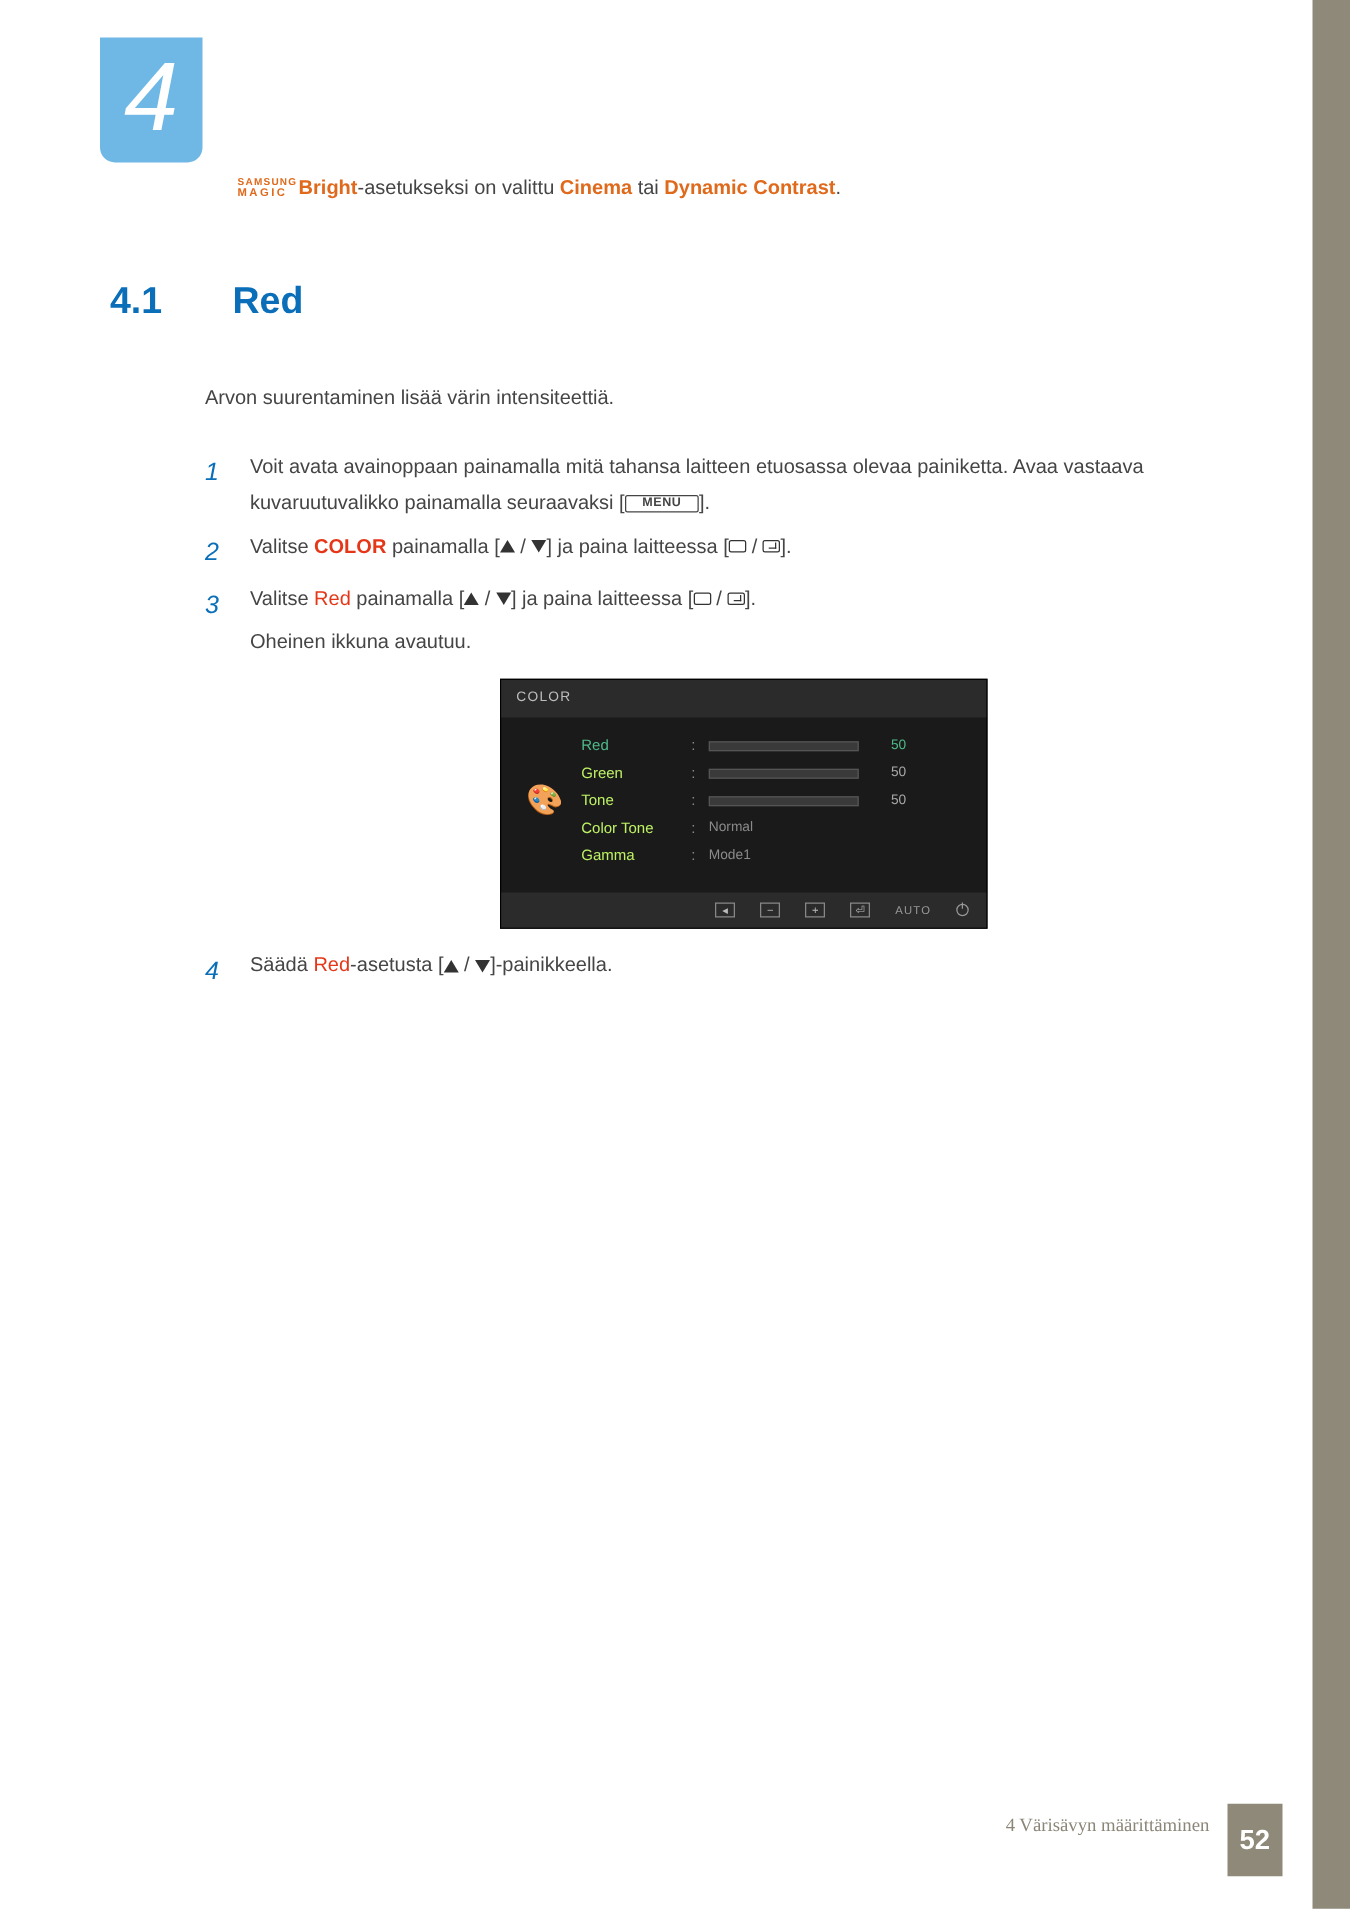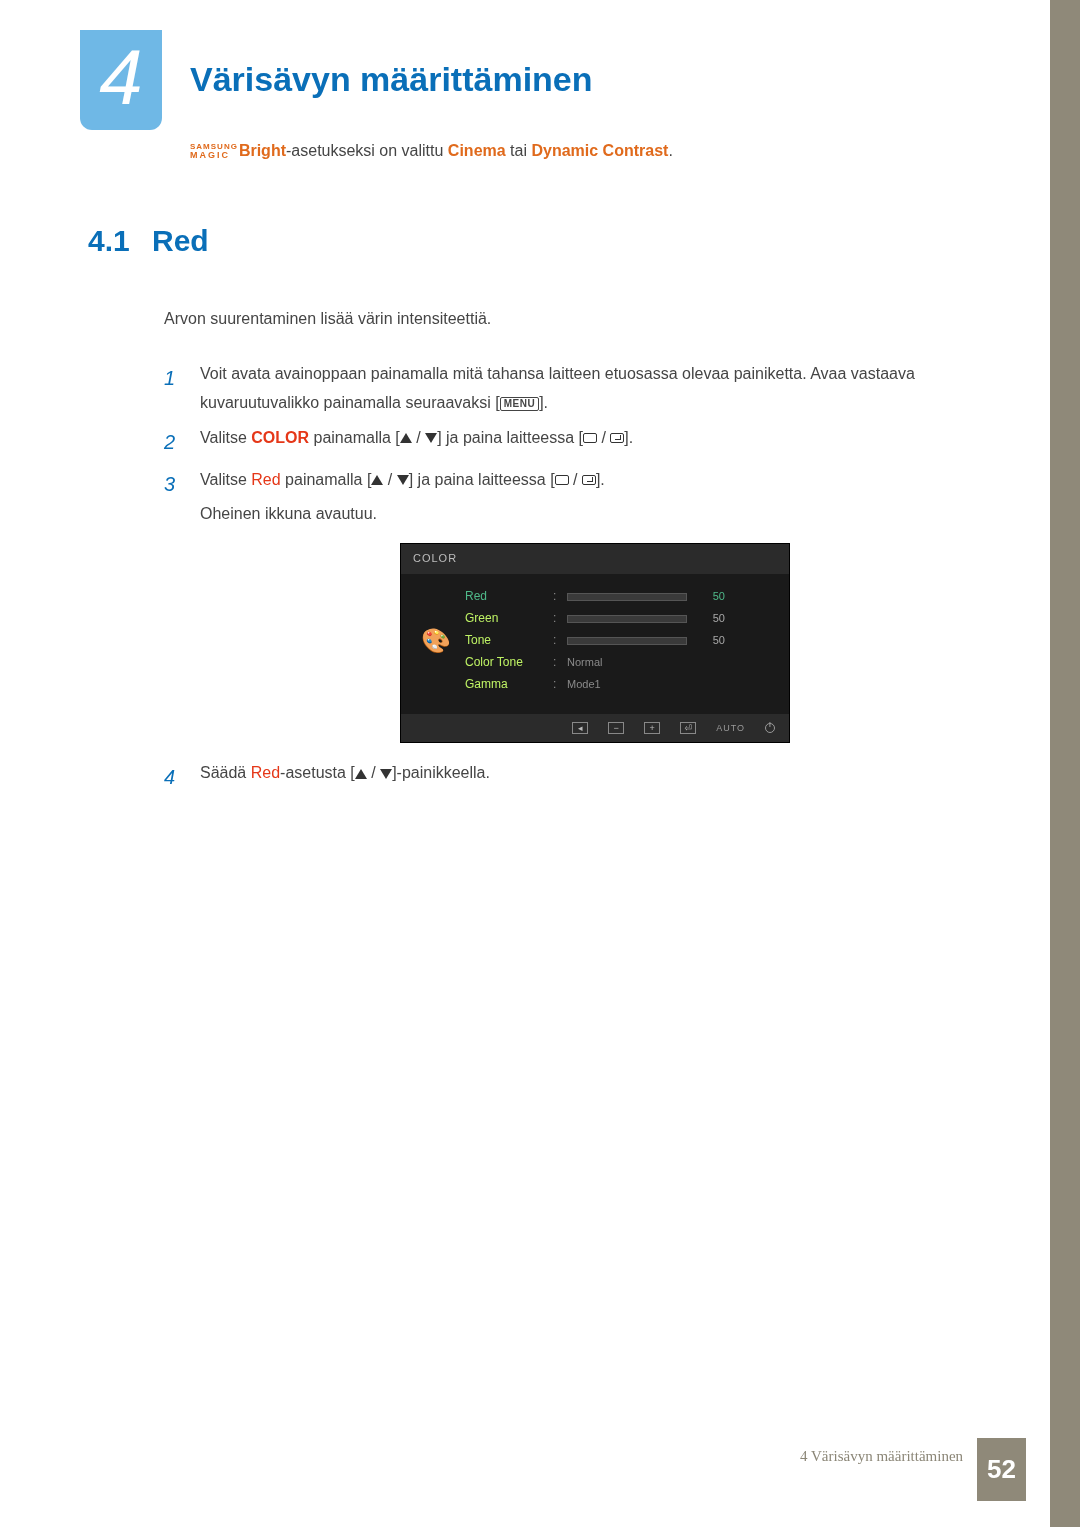--- a/index.html
+++ b/index.html
@@ -61,20 +61,21 @@
     display: inline-block;
     line-height: 1;
     vertical-align: middle;
     margin-right: 1px;
   }
   .magic-s { display:block; font-size: 8px; letter-spacing: 1px; color:#e06a1c; font-weight:700;}
   .magic-m { display:block; font-size: 9px; letter-spacing: 2px; color:#e06a1c; font-weight:700;}
 
   .sec-row {
     display: flex;
+    gap: 34px;
     margin-top: 60px;
     margin-left: 8px;
   }
   .sec-num {
     color: #0a6fb8;
     font-size: 30px;
     font-weight: 700;
     min-width: 64px;
   }
   .sec-title {
@@ -117,21 +118,21 @@
   }
   .step .red { color: #e53718; font-weight: 700; }
   .step .redplain { color: #e53718; }
   .btn-box {
     display: inline-block;
     border: 1px solid #444;
     border-radius: 2px;
     font-family: Arial, sans-serif;
     font-size: 10px;
     font-weight: 900;
-    padding: 1px 3px;
+    padding: 1px 13px;
     line-height: 1;
     vertical-align: middle;
     letter-spacing: 0.5px;
   }
   .tri { display:inline-block; vertical-align: middle; }
   .tri-up {
     width: 0; height: 0;
     border-left: 6px solid transparent;
     border-right: 6px solid transparent;
     border-bottom: 10px solid #333;
@@ -243,36 +244,35 @@
     right: 54px;
     display:flex;
     align-items:stretch;
     font-size:15px;
     color:#8b8677;
   }
   .pf-text { padding: 10px 14px; font-family: Liberation Serif, serif; }
   .pf-num {
     background:#8f8979;
     color:#fff;
-    font-size:26px;
+    font-size:22px;
     font-weight:700;
     padding: 16px 10px;
     display:flex; align-items:center;
   }
 </style>
 </head>
 <body>
 
 <div class="side-bar"></div>
 
 <div class="page">
 
   <div class="chapter-header">
     <div class="chapter-badge">4</div>
-    <div class="chapter-title">Värisävyn määrittäminen</div>
   </div>
 
   <p class="intro">
     <span class="magic-wrapper"><span class="magic-s">SAMSUNG</span><span class="magic-m">MAGIC</span></span><span class="orange">Bright</span><span>-asetukseksi on valittu </span><span class="orange">Cinema</span><span> tai </span><span class="orange">Dynamic Contrast</span><span>.</span>
   </p>
 
   <div class="sec-row">
     <div class="sec-num">4.1</div>
     <div class="sec-title">Red</div>
   </div>

